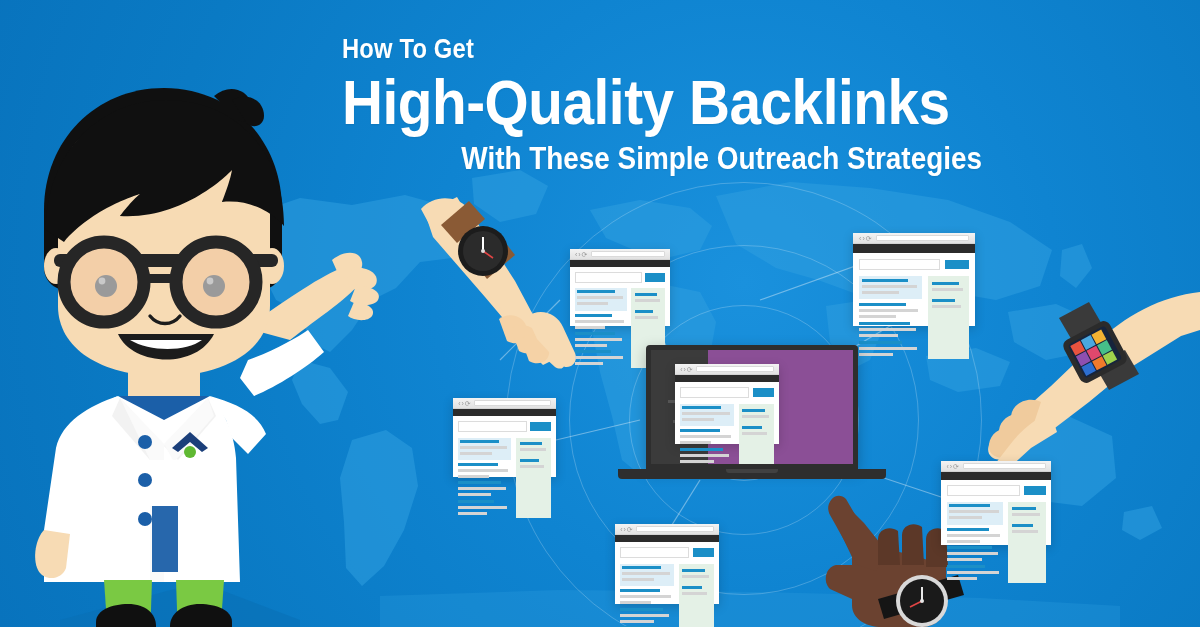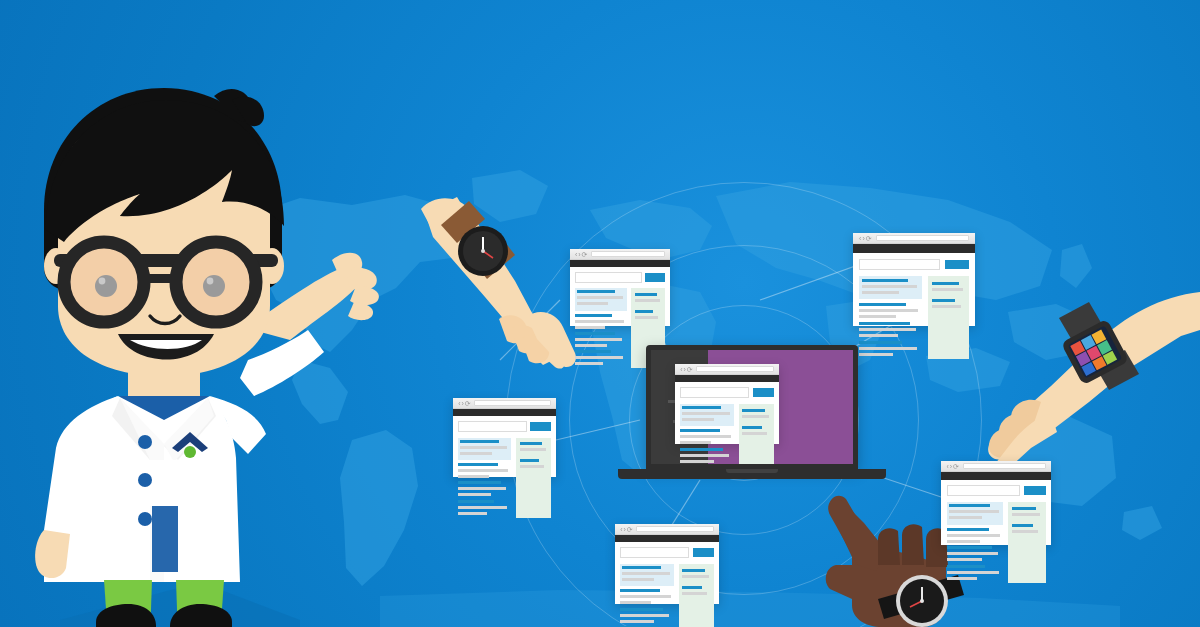--- a/index.html
+++ b/index.html
@@ -119,20 +119,25 @@
       <line x1="640" y1="420" x2="556" y2="440"></line>
       <line x1="680" y1="370" x2="640" y2="300"></line>
       <line x1="790" y1="385" x2="900" y2="320"></line>
       <line x1="800" y1="450" x2="950" y2="500"></line>
       <line x1="700" y1="480" x2="670" y2="528"></line>
       <line x1="760" y1="300" x2="900" y2="250"></line>
       <line x1="560" y1="300" x2="500" y2="360"></line>
     </g>
   </svg>
 
+  <div class="headline">
+    <div class="h-kicker">How To Get</div>
+    <div class="h-main">High-Quality Backlinks</div>
+    <div class="h-sub">With These Simple Outreach Strategies</div>
+  </div>
 
   <svg class="sci" viewBox="0 0 400 567">
 
     <path d="M60 560 L200 522 L300 560 L300 567 L60 567 Z" fill="#0a6fb4" opacity=".55"></path>
 
     <path d="M246 268 C292 236 326 212 348 206 C360 202 368 210 362 220
              C352 236 318 258 290 280 Z" fill="#f7dbb4"></path>
 
     <path d="M332 200 C344 190 360 190 362 202 C364 212 352 218 340 218 Z" fill="#f7dbb4"></path>
     <path d="M352 208 C368 206 380 214 376 224 C372 232 356 232 348 226 Z" fill="#f7dbb4"></path>

